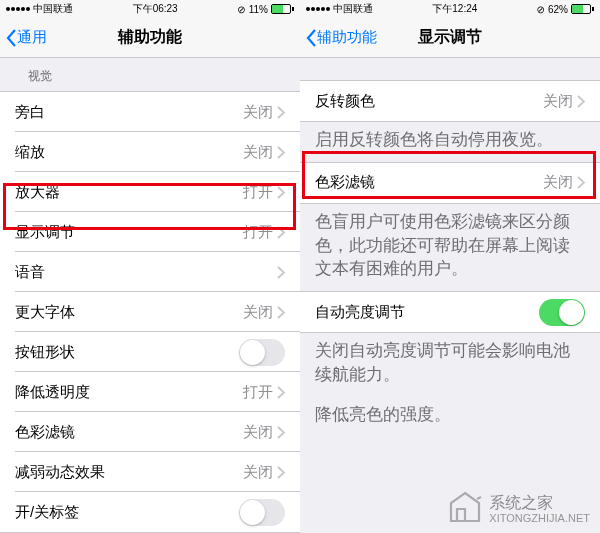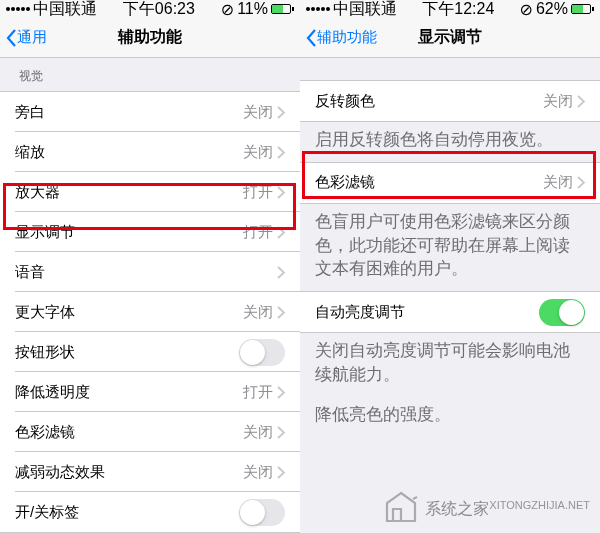--- a/index.html
+++ b/index.html
@@ -1,54 +1,54 @@
 <!DOCTYPE html>
 <html><head>
 <meta charset="utf-8">
 <style>
 * { margin: 0; padding: 0; box-sizing: border-box; font-family: -apple-system, "Helvetica Neue", Arial, sans-serif; }
 body { width: 600px; height: 533px; background: #fff; overflow: hidden; position: relative; }
 .screens { display: flex; width: 600px; }
 .screen { width: 300px; height: 533px; background: #efeff4; display: flex; flex-direction: column; overflow: hidden; }
 
-.status-bar { height: 18px; background: #f7f7f8; display: flex; align-items: center; justify-content: space-between; padding: 0 6px; font-size: 16px; color: #000; }
+.status-bar { height: 18px; background: #f7f7f8; display: flex; align-items: center; justify-content: space-between; padding: 0 6px; font-size: 10px; color: #000; }
 .status-left, .status-right { display: flex; align-items: center; gap: 3px; }
 .sig-dots { display: flex; gap: 1px; }
 .sig-dots span { width: 4px; height: 4px; border-radius: 50%; background: #000; }
 .battery { display: inline-flex; align-items: center; }
 .batt-body { width: 20px; height: 10px; border: 1px solid #000; border-radius: 2px; position: relative; }
 .batt-fill { position: absolute; left: 0; top: 0; bottom: 0; width: 61%; background: #4cd964; }
 .batt-tip { width: 2px; height: 4px; background: #000; margin-left: 1px; }
 
 .nav-bar { height: 40px; background: #f7f7f8; border-bottom: 1px solid #c8c7cc; display: flex; align-items: center; position: relative; }
 .nav-back { position: absolute; left: 6px; display: flex; align-items: center; color: #007aff; font-size: 15px; }
 .nav-back svg { width: 11px; height: 18px; }
 .nav-title { flex: 1; text-align: center; font-size: 16px; font-weight: 600; color: #000; }
 
-.section-header { font-size: 12px; color: #6d6d72; padding: 10px 19px 6px; }
+.section-header { font-size: 12px; color: #6d6d72; padding: 10px 28px 6px; }
 .footer-text { font-size: 17px; color: #6d6d72; padding: 6px 15px 10px; line-height: 1.4; }
 
 .list { background: #fff; border-top: 1px solid #c8c7cc; border-bottom: 1px solid #c8c7cc; }
 .cell { height: 40px; display: flex; align-items: center; padding: 0 15px; position: relative; }
 .cell:not(:last-child)::after { content: ""; position: absolute; left: 15px; right: 0; bottom: 0; height: 1px; background: #c8c7cc; }
 .cell-label { flex: 1; font-size: 15px; color: #000; }
 .cell-value { font-size: 15px; color: #8e8e93; margin-right: 4px; }
 .chevron svg { width: 8px; height: 13px; display: block; }
 .chevron path { stroke: #c7c7cc; }
 
 .switch { width: 46px; height: 27px; border-radius: 14px; background: #e5e5ea; position: relative; }
 .switch.on { background: #4cd964; }
 .switch-knob { width: 25px; height: 25px; border-radius: 50%; background: #fff; box-shadow: 0 1px 3px rgba(0,0,0,0.25); position: absolute; top: 1px; left: 1px; transition: left .1s; }
 .switch.on .switch-knob { left: 20px; }
 
 .highlight { position: absolute; border: 3px solid #e60012; pointer-events: none; }
 
 .watermark { position: absolute; right: 10px; bottom: 6px; display: flex; align-items: center; gap: 6px; opacity: 0.65; }
 .wm-logo svg { width: 36px; height: 32px; }
-.wm-text { display: flex; font-size: 11px; color: #666; line-height: 1.2; }
+.wm-text { display: flex; flex-direction: column; font-size: 11px; color: #666; line-height: 1.2; }
 .wm-text .main { font-size: 16px; font-weight: 500; color: #555; }
 </style>
 </head>
 <body>
 
 <div class="screens">
 
   <div class="screen">
     <div class="status-bar">
       <div class="status-left">

